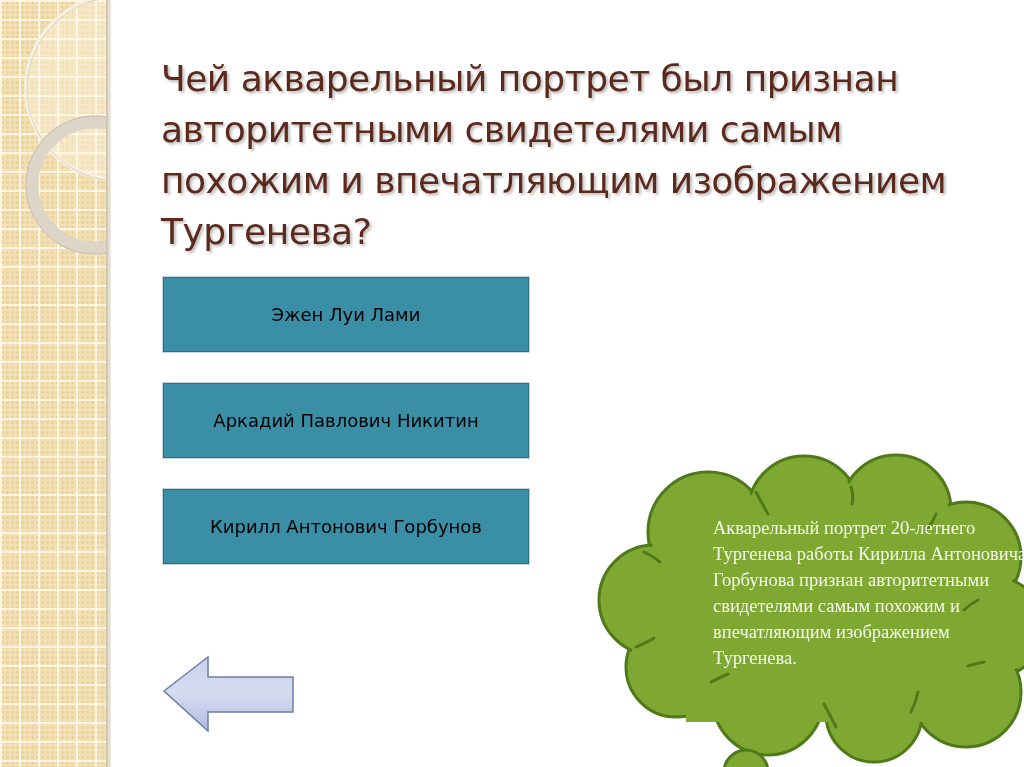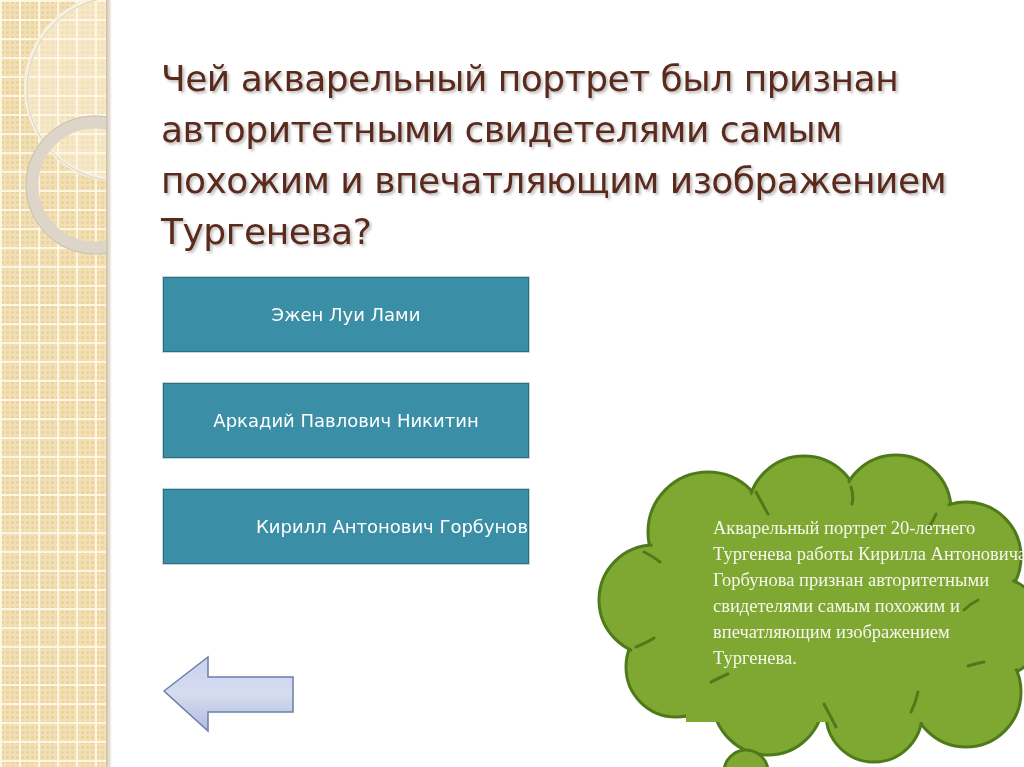--- a/index.html
+++ b/index.html
@@ -30,21 +30,21 @@
       font-size: 36px; line-height: 51px; font-weight: normal;
       color: #5b2a1c;
       text-shadow: 2px 2px 3px rgba(0,0,0,0.28);
       letter-spacing: -0.5px;
     }
     .answer {
       position: absolute; left: 163px; width: 364px; height: 73px;
       background: #3a8ea5;
       border: 1px solid #2b6f82;
       box-shadow: 0 0 0 1px rgba(40,90,105,0.25);
-      color: #ffffff;
+      color: #000000;
       font-family: "DejaVu Sans", sans-serif;
       font-size: 18px;
       display: flex; align-items: center; justify-content: center;
       cursor: pointer;
     }
     .back-arrow { position: absolute; left: 160px; top: 655px; cursor: pointer; }
     .cloud { position: absolute; left: 596px; top: 452px; }
     .cloud-text {
       position: absolute; left: 713px; top: 515px; width: 320px;
       font-family: "Liberation Serif", serif;
@@ -66,21 +66,21 @@
 <div class="side-edge"></div>
 
 <h1 class="title">Чей акварельный портрет был признан авторитетными свидетелями самым похожим и впечатляющим изображением Тургенева?</h1>
 
 <div class="answer" style="top:277px;">
   <span>Эжен Луи Лами</span>
 </div>
 <div class="answer" style="top:383px;">
   <span>Аркадий Павлович Никитин</span>
 </div>
-<div class="answer" style="top:489px;justify-content:flex-end;">
+<div class="answer" style="top:489px;">
   <span>Кирилл Антонович Горбунов</span>
 </div>
 
 <div class="back-arrow">
   <svg width="140" height="80">
     <defs>
       <linearGradient id="arrowGrad" x1="0" y1="0" x2="0" y2="1">
         <stop offset="0" stop-color="#c9d2ee"></stop>
         <stop offset="0.5" stop-color="#d6dcf0"></stop>
         <stop offset="1" stop-color="#aebbe0"></stop>

